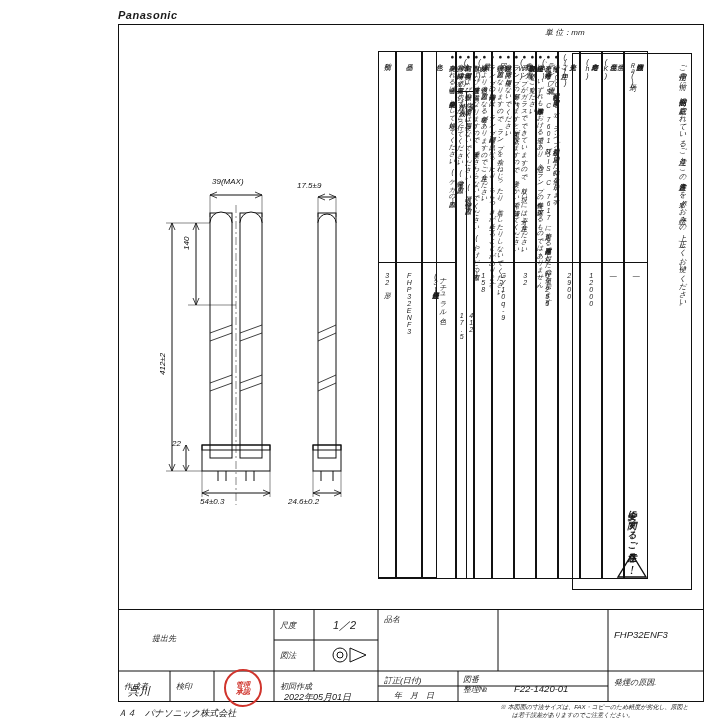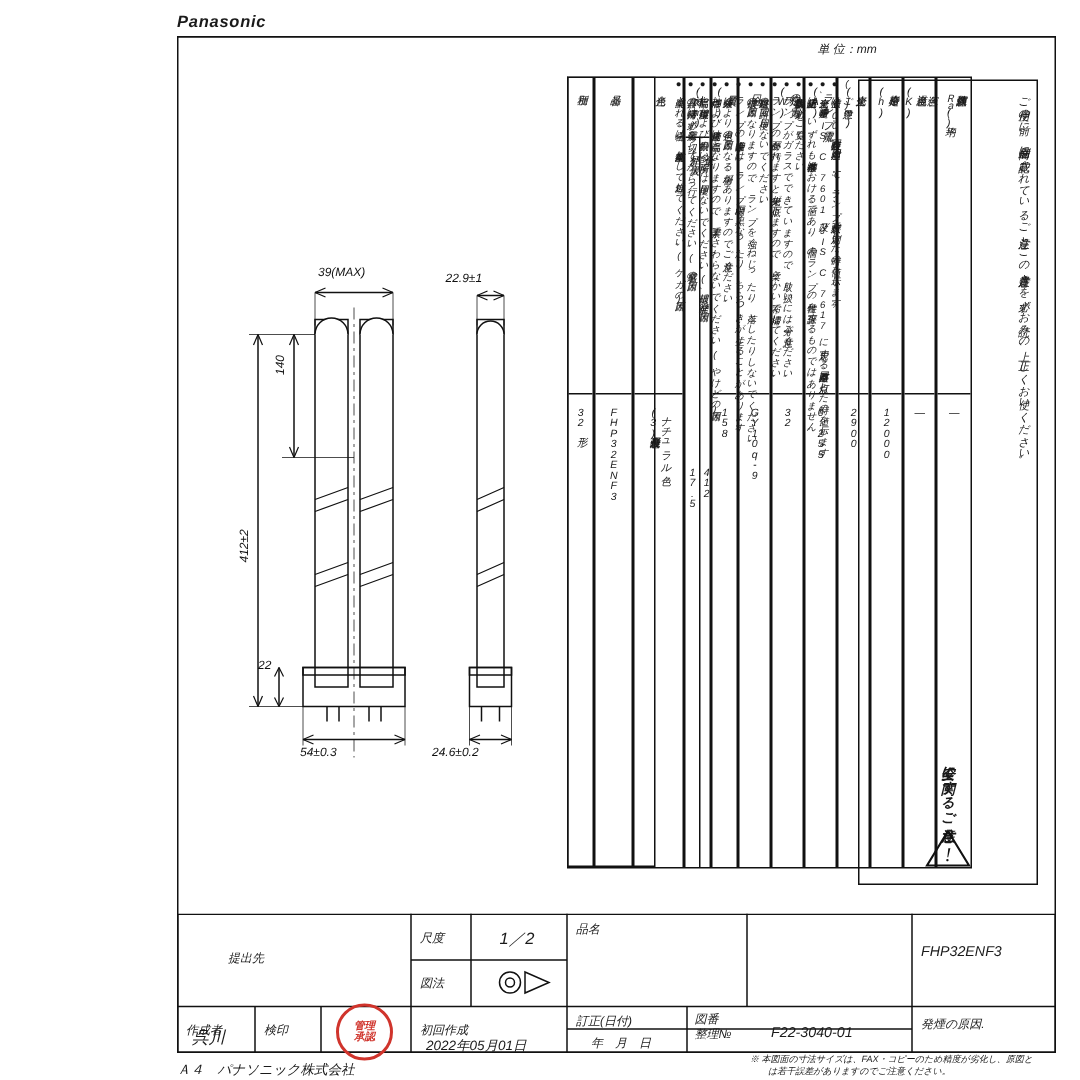--- a/index.html
+++ b/index.html
@@ -169,21 +169,21 @@
       <line x1="56" y1="12" x2="56" y2="32" stroke-width="0.5"></line>
 
       <line x1="33" y1="308" x2="61" y2="308"></line>
       <path d="M33 308 l7 -3 M33 308 l7 3" stroke-width="0.8"></path>
       <path d="M61 308 l-7 -3 M61 308 l-7 3" stroke-width="0.8"></path>
       <line x1="33" y1="286" x2="33" y2="312" stroke-width="0.5"></line>
       <line x1="61" y1="286" x2="61" y2="312" stroke-width="0.5"></line>
     </g>
   </svg>
 
-  <div class="dim-text" style="left:297px;top:176px;">22.9±1</div>
+  <div class="dim-text" style="left:297px;top:176px;">17.5±9</div>
   <div class="dim-text" style="left:288px;top:492px;">24.6±0.2</div>
 
   <div class="table-wrap">
     <svg width="60" height="528" style="position:absolute;left:0;top:0;">
       <g stroke="#111" fill="none" stroke-width="1">
         <rect x="0.5" y="0.5" width="58" height="526"></rect>
         <line x1="0" y1="0" x2="0" y2="527"></line>
       </g>
     </svg>
   </div>
@@ -334,21 +334,21 @@
     <div class="lbl" style="left:10px;top:75px;font-size:11px;">呉川</div>
     <div class="stamp" style="left:106px;top:60px;white-space:pre;">管理
 承認</div>
 
     <div class="lbl" style="left:162px;top:72px;">初回作成</div>
     <div class="lbl" style="left:166px;top:82px;font-size:9px;">2022年05月01日</div>
     <div class="lbl" style="left:266px;top:66px;">訂正(日付)</div>
     <div class="lbl" style="left:276px;top:81px;">年　月　日</div>
     <div class="lbl" style="left:345px;top:66px;white-space:pre;line-height:1.25;">図番
 整理№</div>
-    <div class="lbl" style="left:396px;top:74px;font-size:9.5px;">F22-3040-01</div>
+    <div class="lbl" style="left:396px;top:74px;font-size:9.5px;">F22-1420-01</div>
     <div class="lbl" style="left:496px;top:68px;">発煙の原因.</div>
   </div>
 
   <div class="footer-left">Ａ４　パナソニック株式会社</div>
   <div class="footer-right" style="white-space:pre;">※ 本図面の寸法サイズは、FAX・コピーのため精度が劣化し、原図と
 　　は若干誤差がありますのでご注意ください。</div>
 
 </div>
 
 </body></html>

